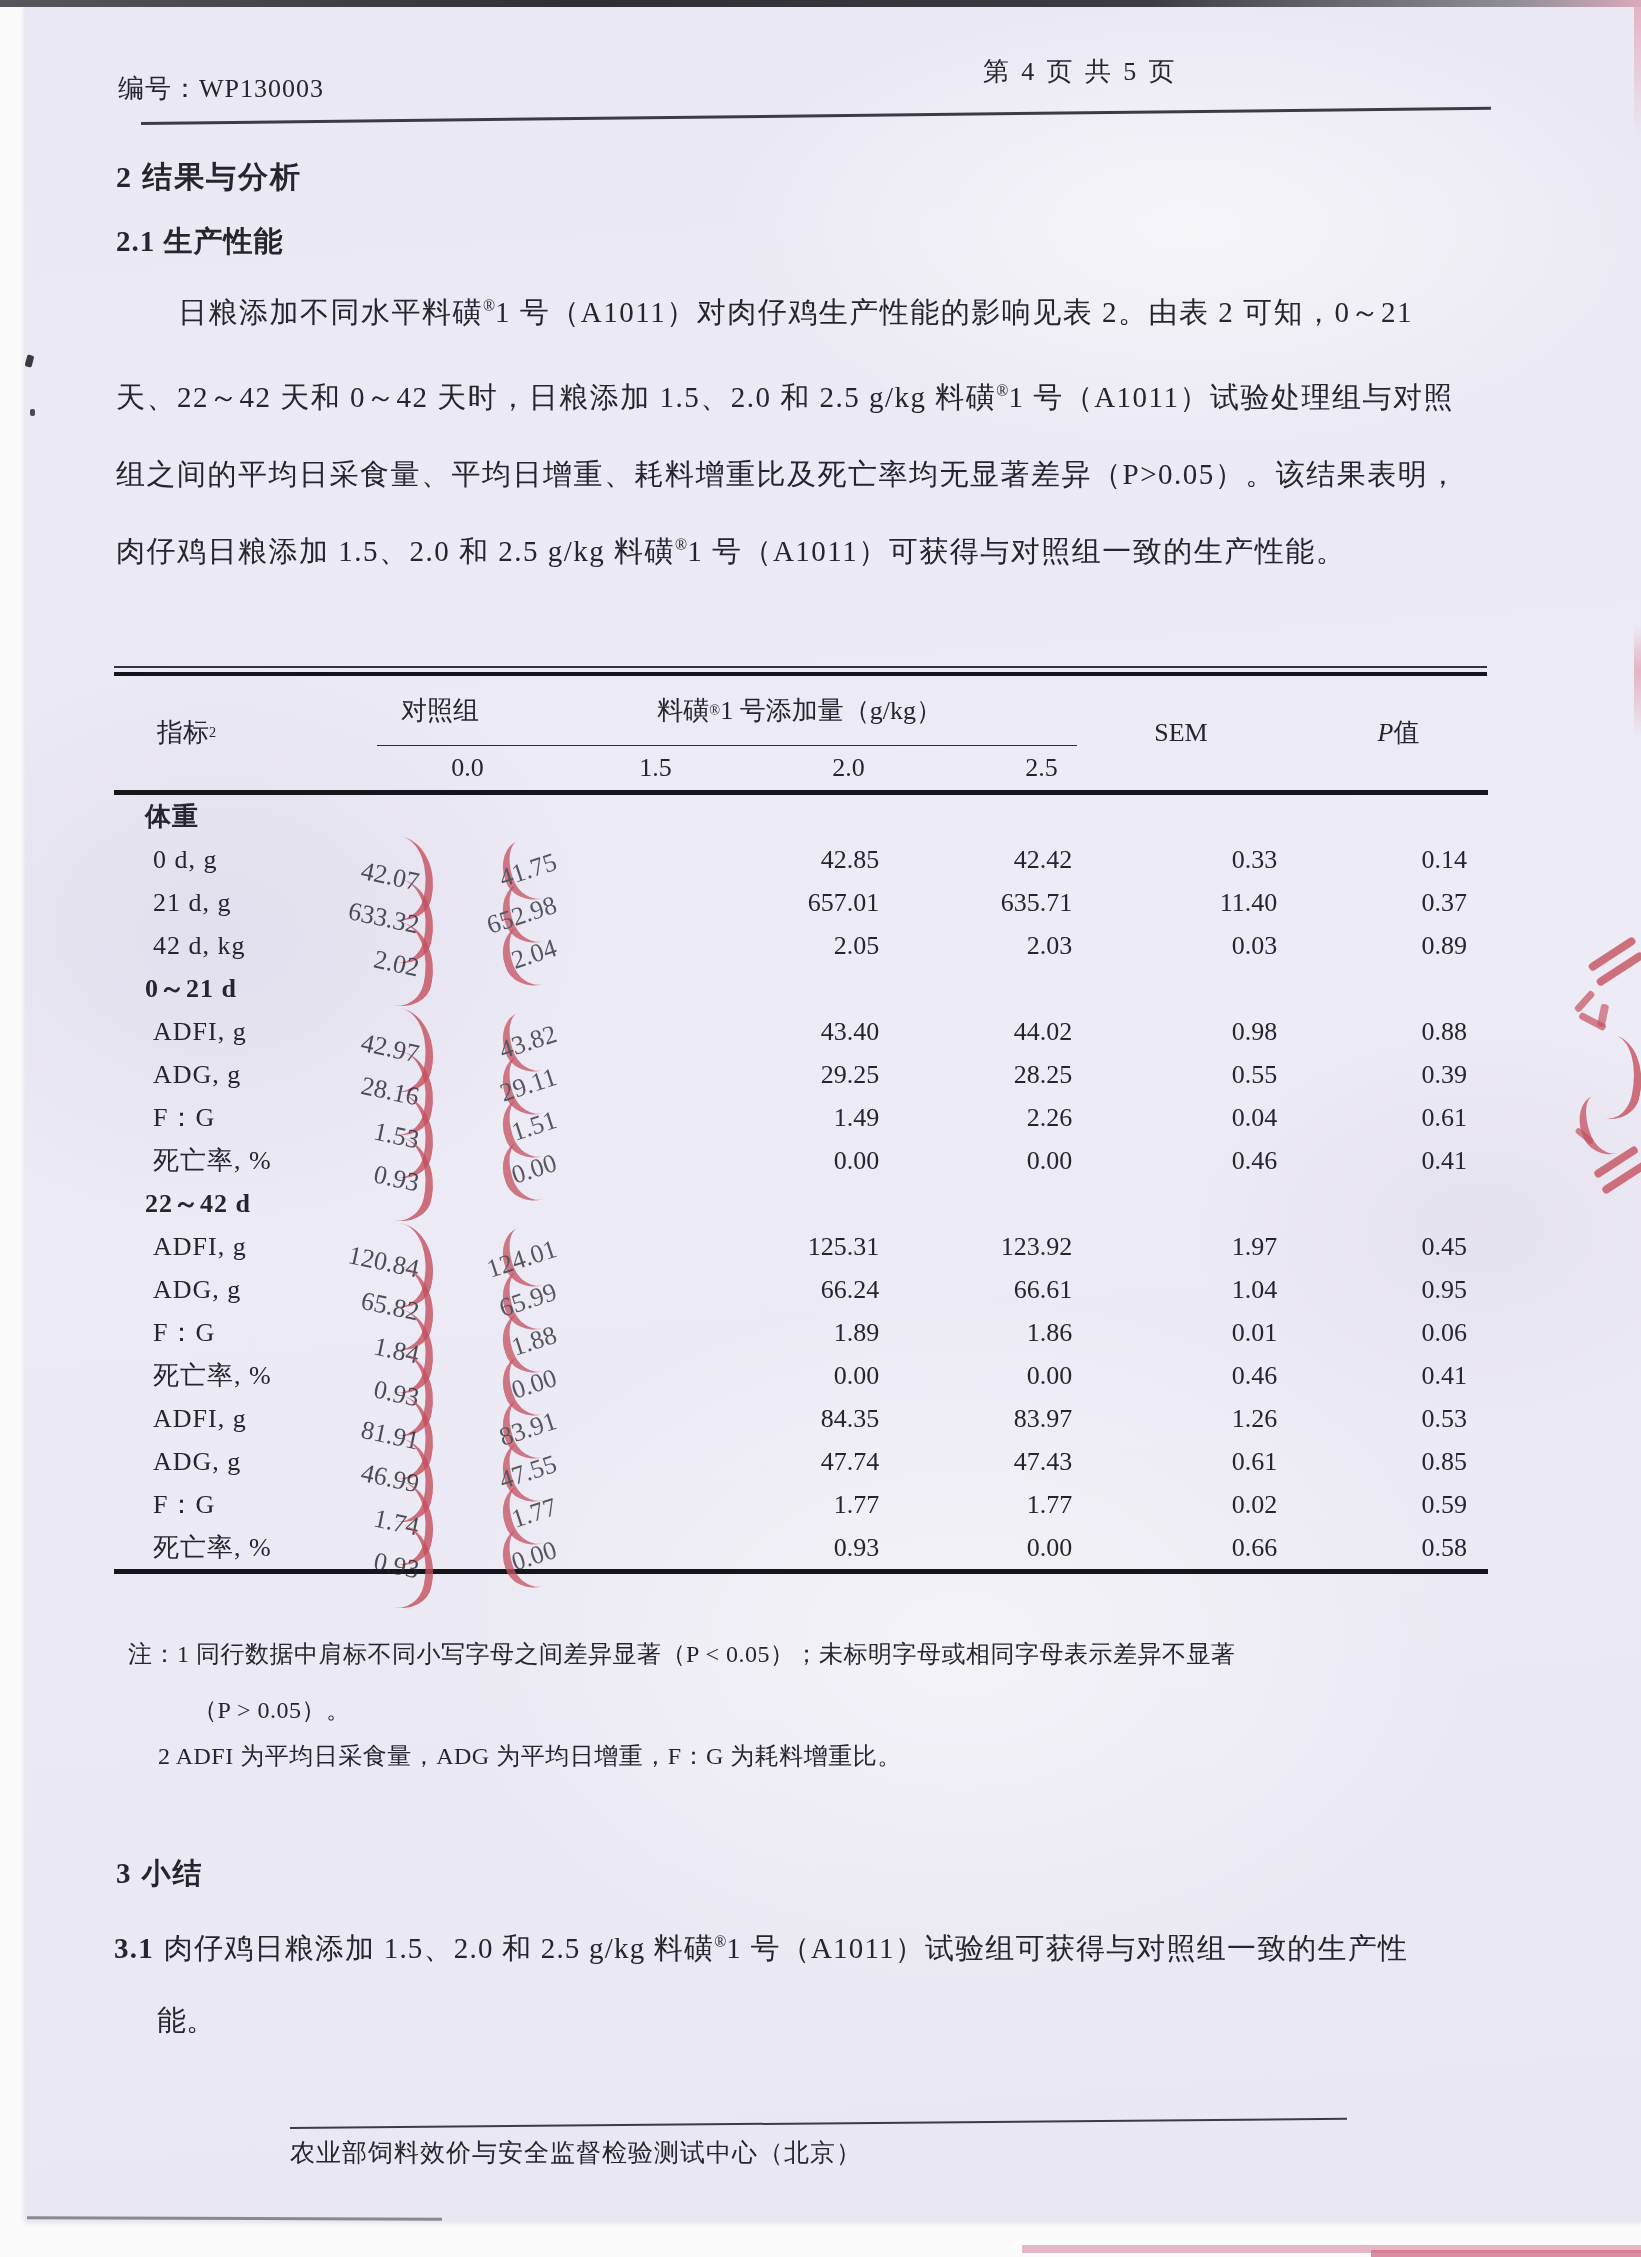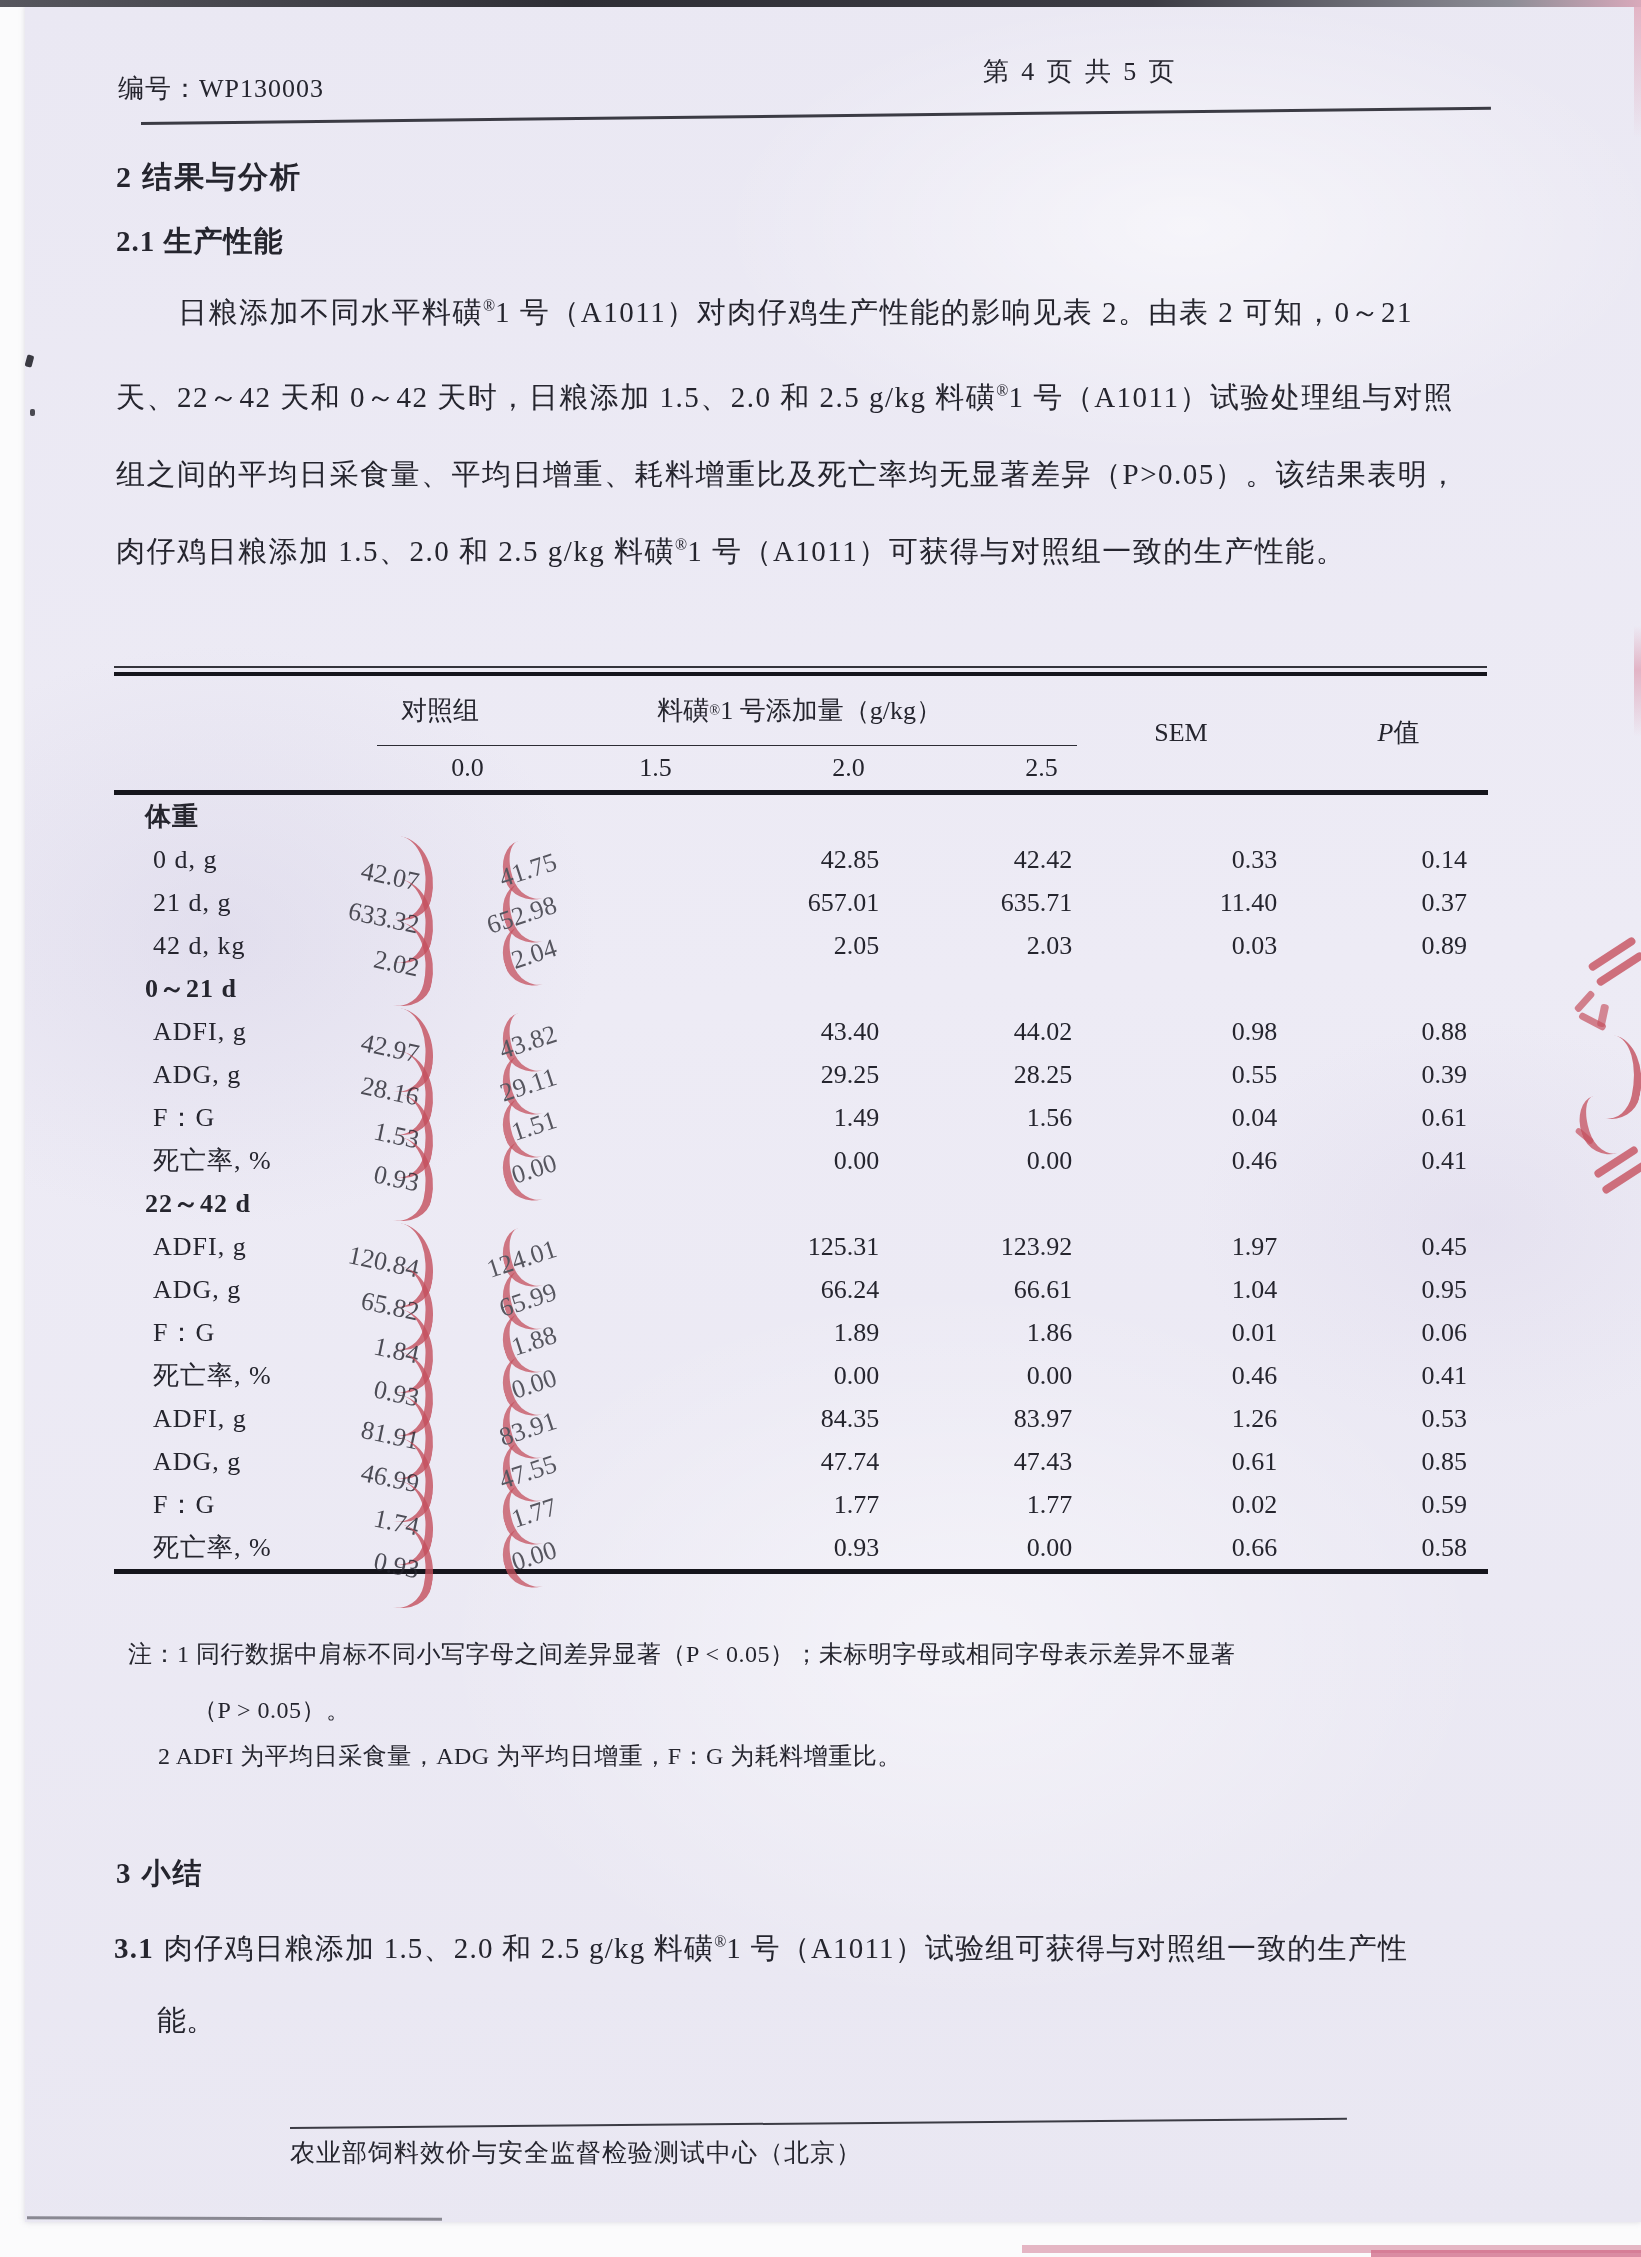--- a/index.html
+++ b/index.html
@@ -139,20 +139,24 @@
   <div class="abs para-line pl1">日粮添加不同水平料磺<sup class="reg">®</sup>1 号（A1011）对肉仔鸡生产性能的影响见表 2。由表 2 可知，0～21</div>
   <div class="abs para-line pl2">天、22～42 天和 0～42 天时，日粮添加 1.5、2.0 和 2.5 g/kg 料磺<sup class="reg">®</sup>1 号（A1011）试验处理组与对照</div>
   <div class="abs para-line pl3">组之间的平均日采食量、平均日增重、耗料增重比及死亡率均无显著差异（P&gt;0.05）。该结果表明，</div>
   <div class="abs para-line pl4">肉仔鸡日粮添加 1.5、2.0 和 2.5 g/kg 料磺<sup class="reg">®</sup>1 号（A1011）可获得与对照组一致的生产性能。</div>
 
 
   <div class="abs tblwrap">
     <div class="tline-thin"></div>
     <div class="tline-thick"></div>
     <div class="ptable">
+      <div class="cell th th-label">
+        <span>指标</span>
+          <sup>2</sup>
+      </div>
       <div class="cell th th-control">对照组</div>
       <div class="cell th th-treat">料磺<sup class="reg">®</sup>1 号添加量（g/kg）</div>
       <div class="cell th th-sem">SEM</div>
       <div class="cell th th-p">
         <span class="ital">P</span>
           <span> 值</span>
       </div>
       <div class="cell sub s1">0.0</div>
       <div class="cell sub s2">1.5</div>
       <div class="cell sub s3">2.0</div>
@@ -192,21 +196,21 @@
         <div class="cell num c1">28.16</div>
         <div class="cell num c2">29.11</div>
         <div class="cell num c3">29.25</div>
         <div class="cell num c4">28.25</div>
         <div class="cell num c5">0.55</div>
         <div class="cell num c6">0.39</div>
         <div class="cell row-label">F：G</div>
         <div class="cell num c1">1.53</div>
         <div class="cell num c2">1.51</div>
         <div class="cell num c3">1.49</div>
-        <div class="cell num c4">1.56</div>
+        <div class="cell num c4">2.26</div>
         <div class="cell num c5">0.04</div>
         <div class="cell num c6">0.61</div>
         <div class="cell row-label">死亡率, %</div>
         <div class="cell num c1">0.93</div>
         <div class="cell num c2">0.00</div>
         <div class="cell num c3">0.00</div>
         <div class="cell num c4">0.00</div>
         <div class="cell num c5">0.46</div>
         <div class="cell num c6">0.41</div>
         <div class="cell group-cell">22～42 d</div>

